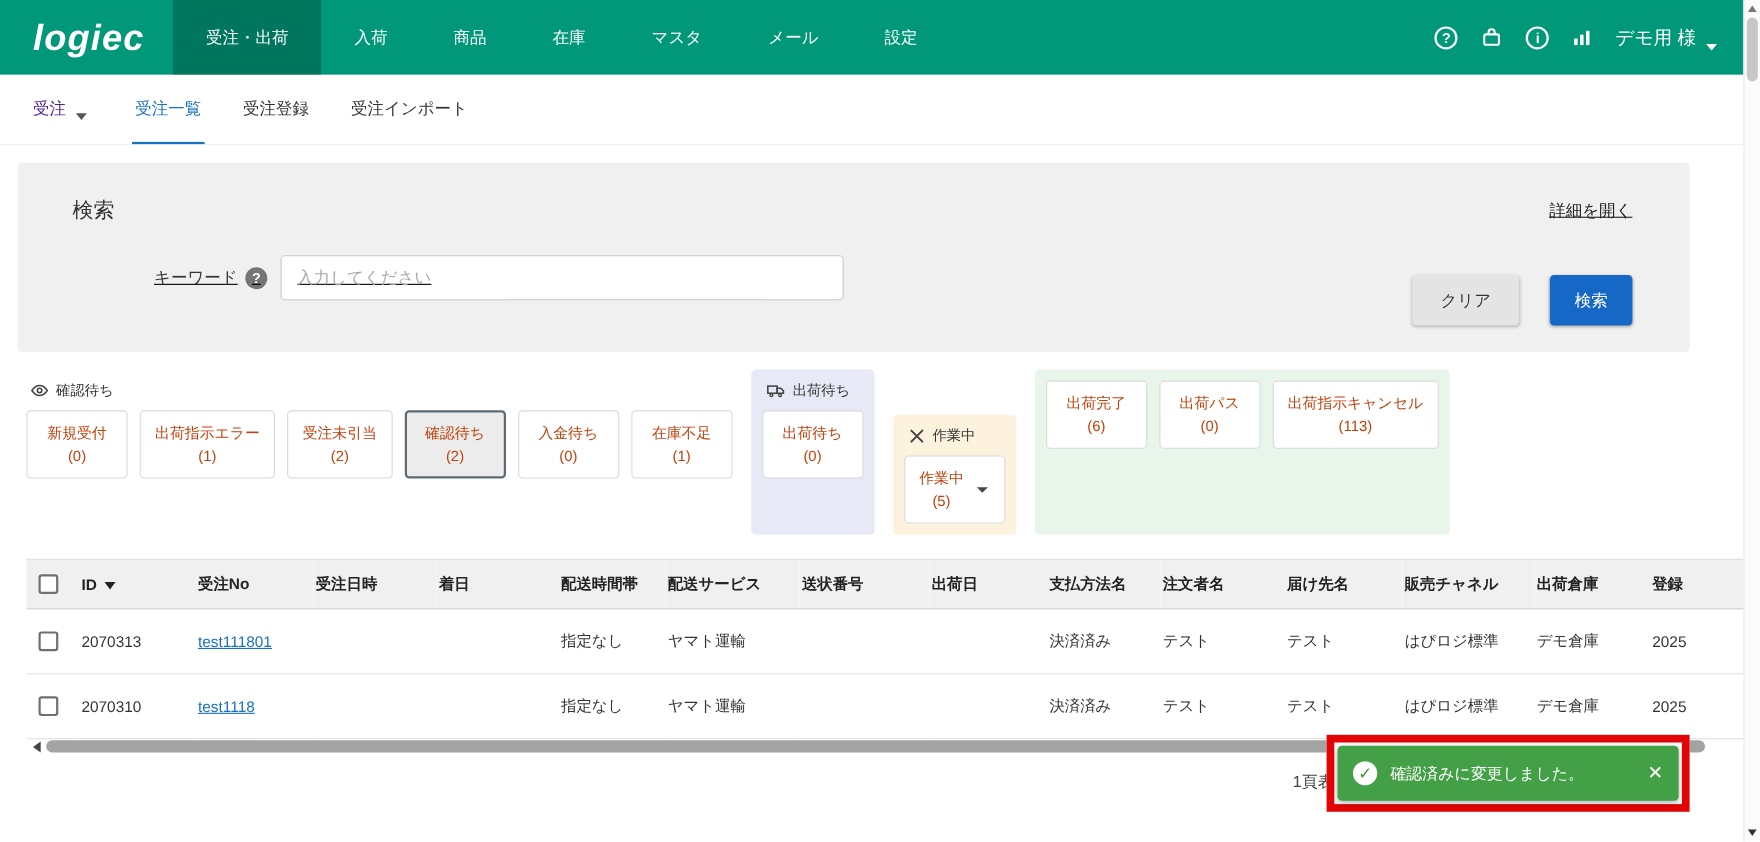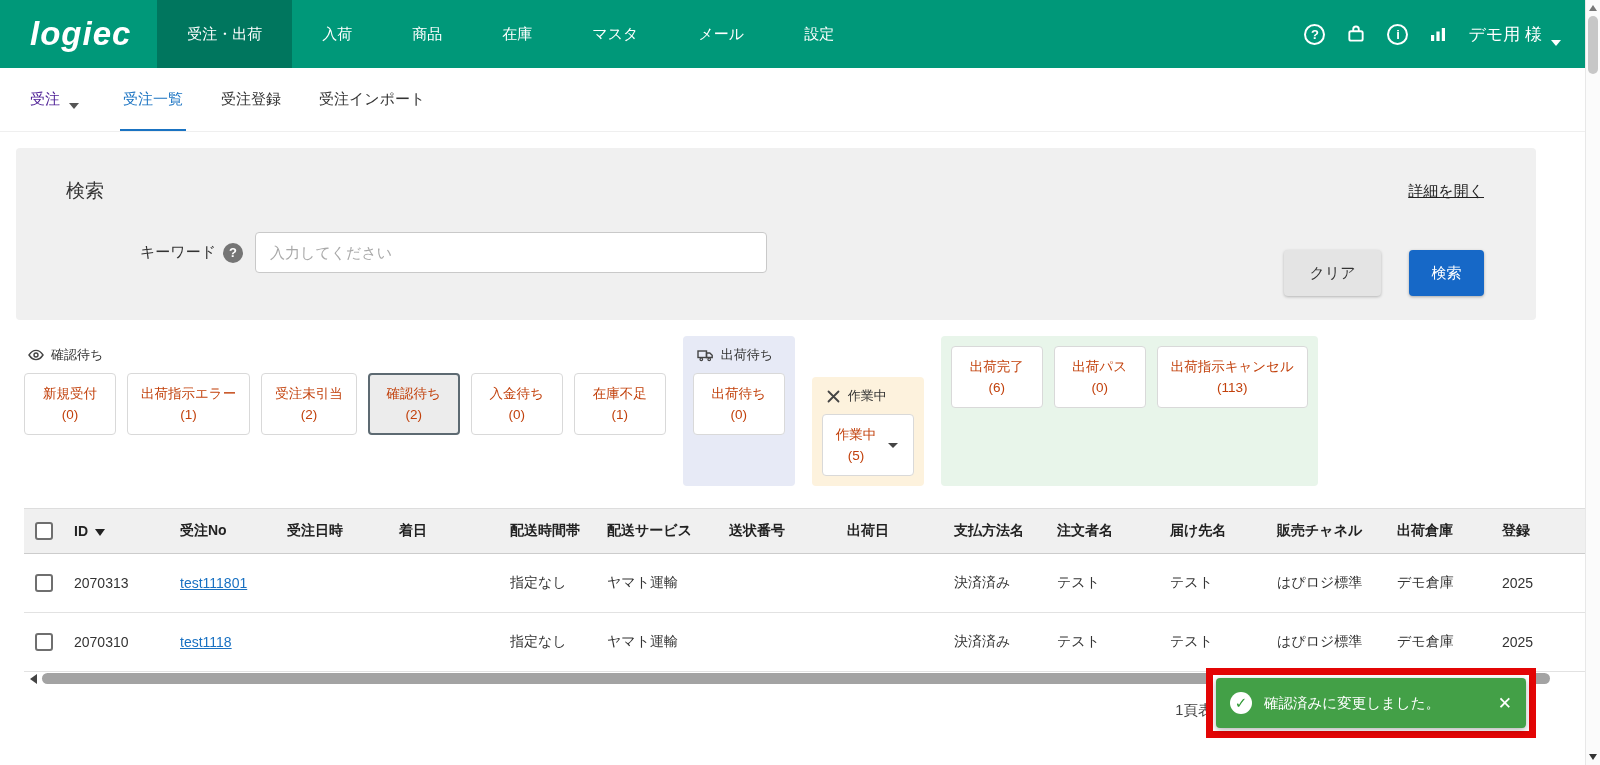--- a/index.html
+++ b/index.html
@@ -31,21 +31,21 @@
     display:flex; align-items:center; cursor:pointer; }
   .tab.active { color:#1a73c2; }
   .tab.active::after { content:""; position:absolute; left:-3px; right:-3px; bottom:9px; height:2px; background:#1a73c2; }
 
   
   .panel { margin:16px 49px 0 16px; background:#f0f0f0; border-radius:4px; height:172px;
     position:relative; padding:30px 36px; }
   .panel-title { font-size:19px; color:#333; margin-left:14px; }
   .detail-link { position:absolute; top:34px; right:52px; font-size:15px; color:#222;
     text-decoration:underline; cursor:pointer; }
-  .kw-row { margin-top:28px; display:flex; align-items:center; padding-left:88px; }
+  .kw-row { margin-top:28px; display:flex; align-items:center; padding-left:88px;text-decoration:underline; }
   .kw-label { font-size:15px; color:#333; }
   .help-dot { width:20px; height:20px; border-radius:50%; background:#757575; color:#fff;
     display:flex; align-items:center; justify-content:center; font-size:13px; font-weight:bold;
     margin:0 12px 0 7px; cursor:pointer; }
   .kw-input { width:512px; height:41px; border:1px solid #c9c9c9; border-radius:4px;
     padding:0 14px; font-size:15px; color:#333; background:#fff; outline:none;
     font-family:"Liberation Sans","DejaVu Sans",sans-serif; }
   .kw-input::placeholder { color:#a8a8a8; }
   .panel-btns { position:absolute; right:52px; bottom:24px; display:flex; gap:28px; }
   .btn { border:none; border-radius:4px; font-size:15px; cursor:pointer; height:46px;

